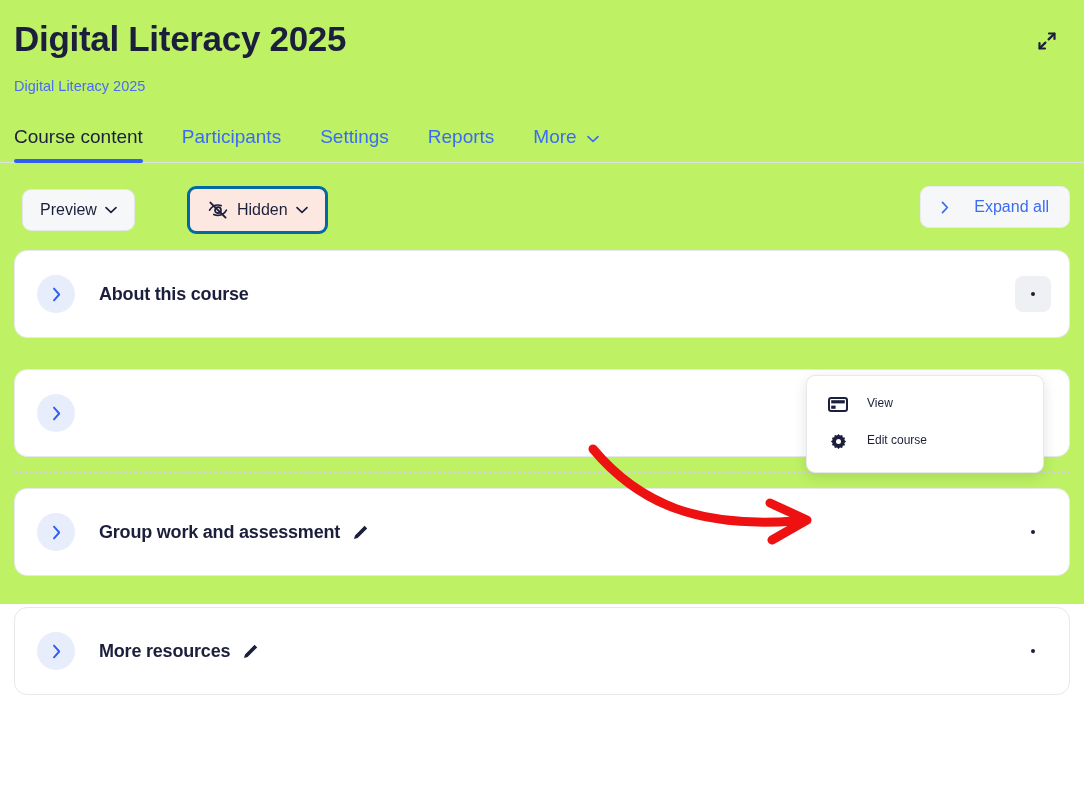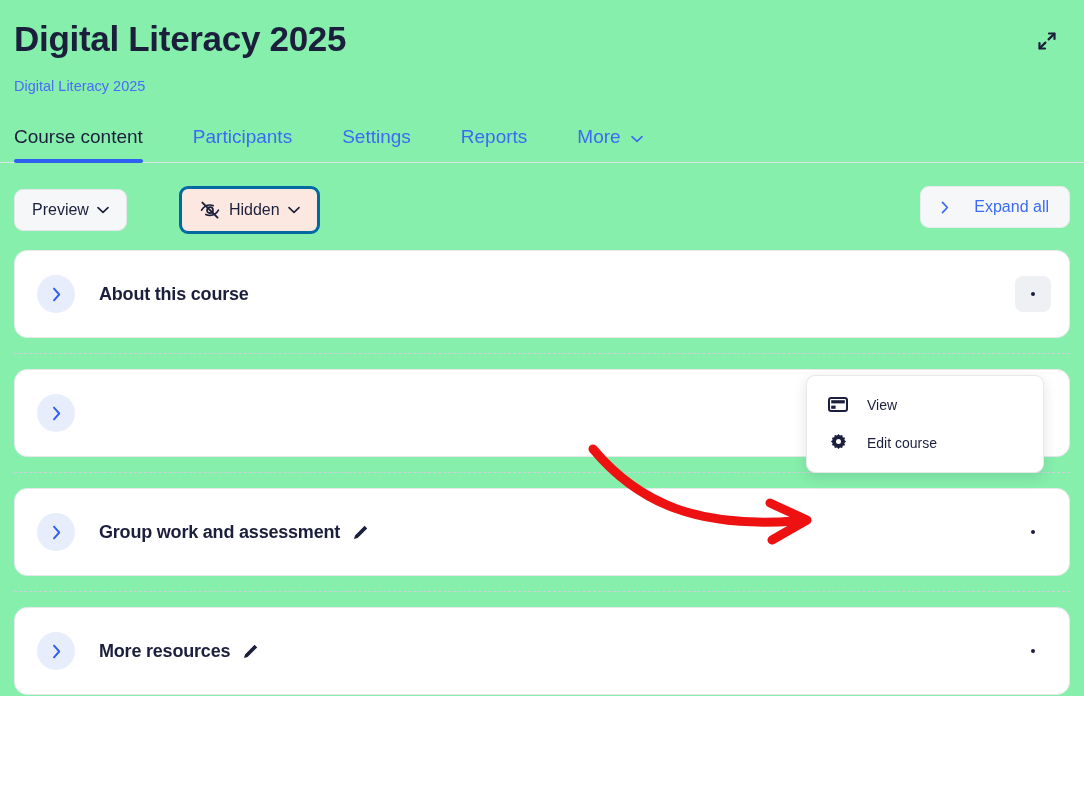--- a/index.html
+++ b/index.html
@@ -4,21 +4,21 @@
 <style>
   * { box-sizing: border-box; }
   html, body {
     margin: 0; padding: 0;
     width: 1084px; height: 800px;
     background: #ffffff;
     font-family: "Liberation Sans", sans-serif;
     color: #1d2125;
     overflow: hidden;
   }
-  .page { position: relative; width: 1084px; height: 696px; background:#86efac; }
+  .page { position: relative; width: 1084px; height: 604px; background:#bef264; }
 
   
   .header { position: relative; padding: 0 14px; }
   .page-title {
     font-size: 35px;
     font-weight: 700;
     color: #1b1f3b;
     letter-spacing: -0.3px;
     margin: 0;
     padding-top: 18px;
@@ -41,21 +41,21 @@
     display: inline-block;
   }
 
   
   .tabs-wrap {
     margin-top: 20px;
     border-bottom: 1px solid #dee2e6;
     padding: 0 14px;
     display: flex;
     align-items: flex-end;
-    gap: 16px;
+    gap: 5px;
   }
   .tab {
     font-size: 19px;
     padding: 10px 0 14px 0;
     margin-right: 34px;
     color: #3b6bf5;
     cursor: pointer;
     position: relative;
     background: none; border: 0;
     font-family: inherit;
@@ -89,20 +89,21 @@
     align-items: center;
     gap: 8px;
     cursor: pointer;
     white-space: nowrap;
   }
   .btn-preview {
     background: #f6f7f9;
     border: 1px solid #e3e6ea;
     color: #1b1f3b;
     padding: 11px 17px;
+    margin-left: 8px;
   }
   .btn-hidden {
     background: #fde7e1;
     border: 3px solid #0369a1;
     color: #1b1f3b;
     padding: 11px 17px;
     margin-left: 52px;
   }
   .btn-expand-all {
     background: #f6f7f9;
@@ -182,25 +183,24 @@
     width: 238px;
     background: #fff;
     border: 1px solid #e6e8ec;
     border-radius: 9px;
     box-shadow: 0 4px 14px rgba(20,25,45,0.12);
     padding: 10px 8px;
     z-index: 40;
   }
   .menu-item {
     display: flex;
-    align-items: center;
     gap: 18px;
     padding: 10px 12px;
     border-radius: 5px;
-    font-size: 14px;
+    font-size: 12px;
     color: #1b1f3b;
     cursor: pointer;
   }
   .menu-item.selected {
     background: #2f6ae8;
     color: #ffffff;
   }
   .menu-icon { width: 22px; display:flex; align-items:center; justify-content:center; flex:0 0 auto; }
 
   

